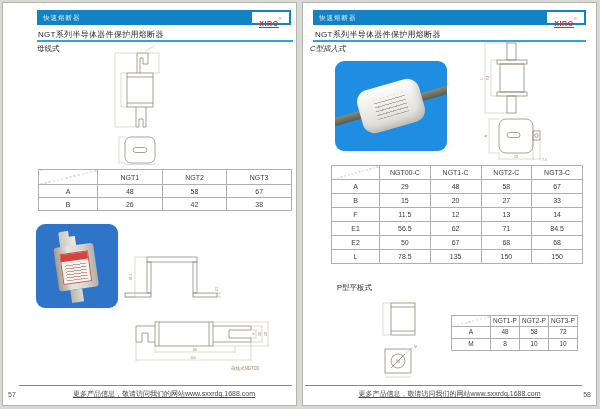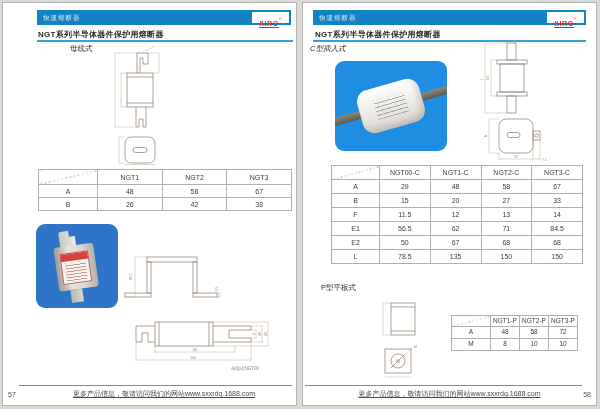--- a/index.html
+++ b/index.html
@@ -6,21 +6,21 @@
   body{font-family:"Liberation Sans","DejaVu Sans",sans-serif;}
   .canvas{position:relative;width:600px;height:409px;background:#d9d9d5;overflow:hidden;}
   .page{position:absolute;top:2px;width:295px;height:404px;background:#fff;border:1px solid #b3b3af;box-sizing:border-box;}
   .page-left{left:2px;}
   .page-right{left:302px;}
   .hbar{position:absolute;top:7px;height:15px;background:#1282c4;}
   .hbar-label{position:absolute;left:6px;top:0;line-height:15px;font-size:6.5px;color:#d8edf8;letter-spacing:1px;}
   .logo{position:absolute;right:2px;top:2px;bottom:2px;width:37px;background:#fff;text-align:center;}
   .logo-text{font-size:7px;font-weight:bold;color:#e02828;letter-spacing:.6px;line-height:11px;border-bottom:1px solid #e02828;}
   .logo-reg{font-size:4px;color:#e02828;vertical-align:super;}
-  .ptitle{position:absolute;top:26px;font-size:8px;font-weight:bold;color:#2a2a2a;letter-spacing:.3px;}
+  .ptitle{position:absolute;top:26px;font-size:8px;font-weight:normal;color:#2a2a2a;letter-spacing:.3px;}
   .tline{position:absolute;top:37px;height:2px;background:#35a1d7;}
   .section{position:absolute;font-size:7.5px;color:#2a2a2a;}
   .dtable{position:absolute;border-collapse:collapse;table-layout:fixed;background:#fff;font-size:7px;color:#3c3c3c;}
   .dtable th,.dtable td{border:1px solid #b0b0ae;text-align:center;vertical-align:middle;font-weight:normal;padding:0;line-height:1;}
   .corner{background:linear-gradient(to bottom right,transparent 49.2%,#b0b0ae 49.2%,#b0b0ae 50.6%,transparent 50.6%);}
   .t-bus{left:35px;top:166px;width:254px;}
   .t-bus tr>*:first-child{width:58px;}
   .t-bus thead th{height:14px;}
   .t-bus tbody th,.t-bus tbody td{height:12px;}
   .t-c{left:28px;top:162px;width:252px;}
@@ -60,21 +60,21 @@
 
 <div class="canvas">
 
   <div class="page page-left">
     <div class="hbar" style="left:34px;right:5px;">
       <span class="hbar-label">快速熔断器</span>
       <span class="logo"><span class="logo-text">XIRO</span><span class="logo-reg">®</span></span>
     </div>
     <div class="ptitle" style="left:35px;">NGT系列半导体器件保护用熔断器</div>
     <div class="tline" style="left:34px;right:3px;"></div>
-    <div class="section" style="left:34px;top:41px;margin-left:33px;">母线式</div>
+    <div class="section" style="left:34px;top:41px;">母线式</div>
 
     <svg class="drawing" style="left:84px;top:40px;" width="120" height="122" viewBox="0 0 120 122">
       <path class="shape" d="M50,30 V10 H61 V21 H56 V15 H53 V30"></path>
       <rect class="shape" x="40" y="30" width="26" height="34"></rect>
       <line class="shape" x1="40" y1="34" x2="66" y2="34"></line>
       <line class="shape" x1="40" y1="60" x2="66" y2="60"></line>
       <path class="shape" d="M49,64 V84 H52 V76 H56 V84 H59 V64"></path>
       <rect class="shape" x="38" y="94" width="30" height="26" rx="6"></rect>
       <rect class="shape" x="46" y="104.5" width="14" height="5" rx="2.5"></rect>
       <line class="dim" x1="28" y1="10" x2="28" y2="84"></line>
@@ -286,21 +286,21 @@
           <tr>
             <th>L</th>
             <td>78.5</td>
             <td>135</td>
             <td>150</td>
             <td>150</td>
           </tr>
         </tbody>
       </table>
 
-    <div class="section" style="left:18px;top:280px;">P型平板式</div>
+    <div class="section" style="left:34px;top:280px;">P型平板式</div>
 
     <svg class="drawing" style="left:74px;top:296px;" width="45" height="42" viewBox="0 0 45 42">
       <rect class="shape" x="14" y="4" width="24" height="32"></rect>
       <line class="shape" x1="14" y1="8" x2="38" y2="8"></line>
       <line class="shape" x1="14" y1="32" x2="38" y2="32"></line>
       <line class="dim" x1="6" y1="4" x2="6" y2="36"></line>
       <line class="dim" x1="6" y1="4" x2="14" y2="4"></line>
       <line class="dim" x1="6" y1="36" x2="14" y2="36"></line>
     </svg>
 

